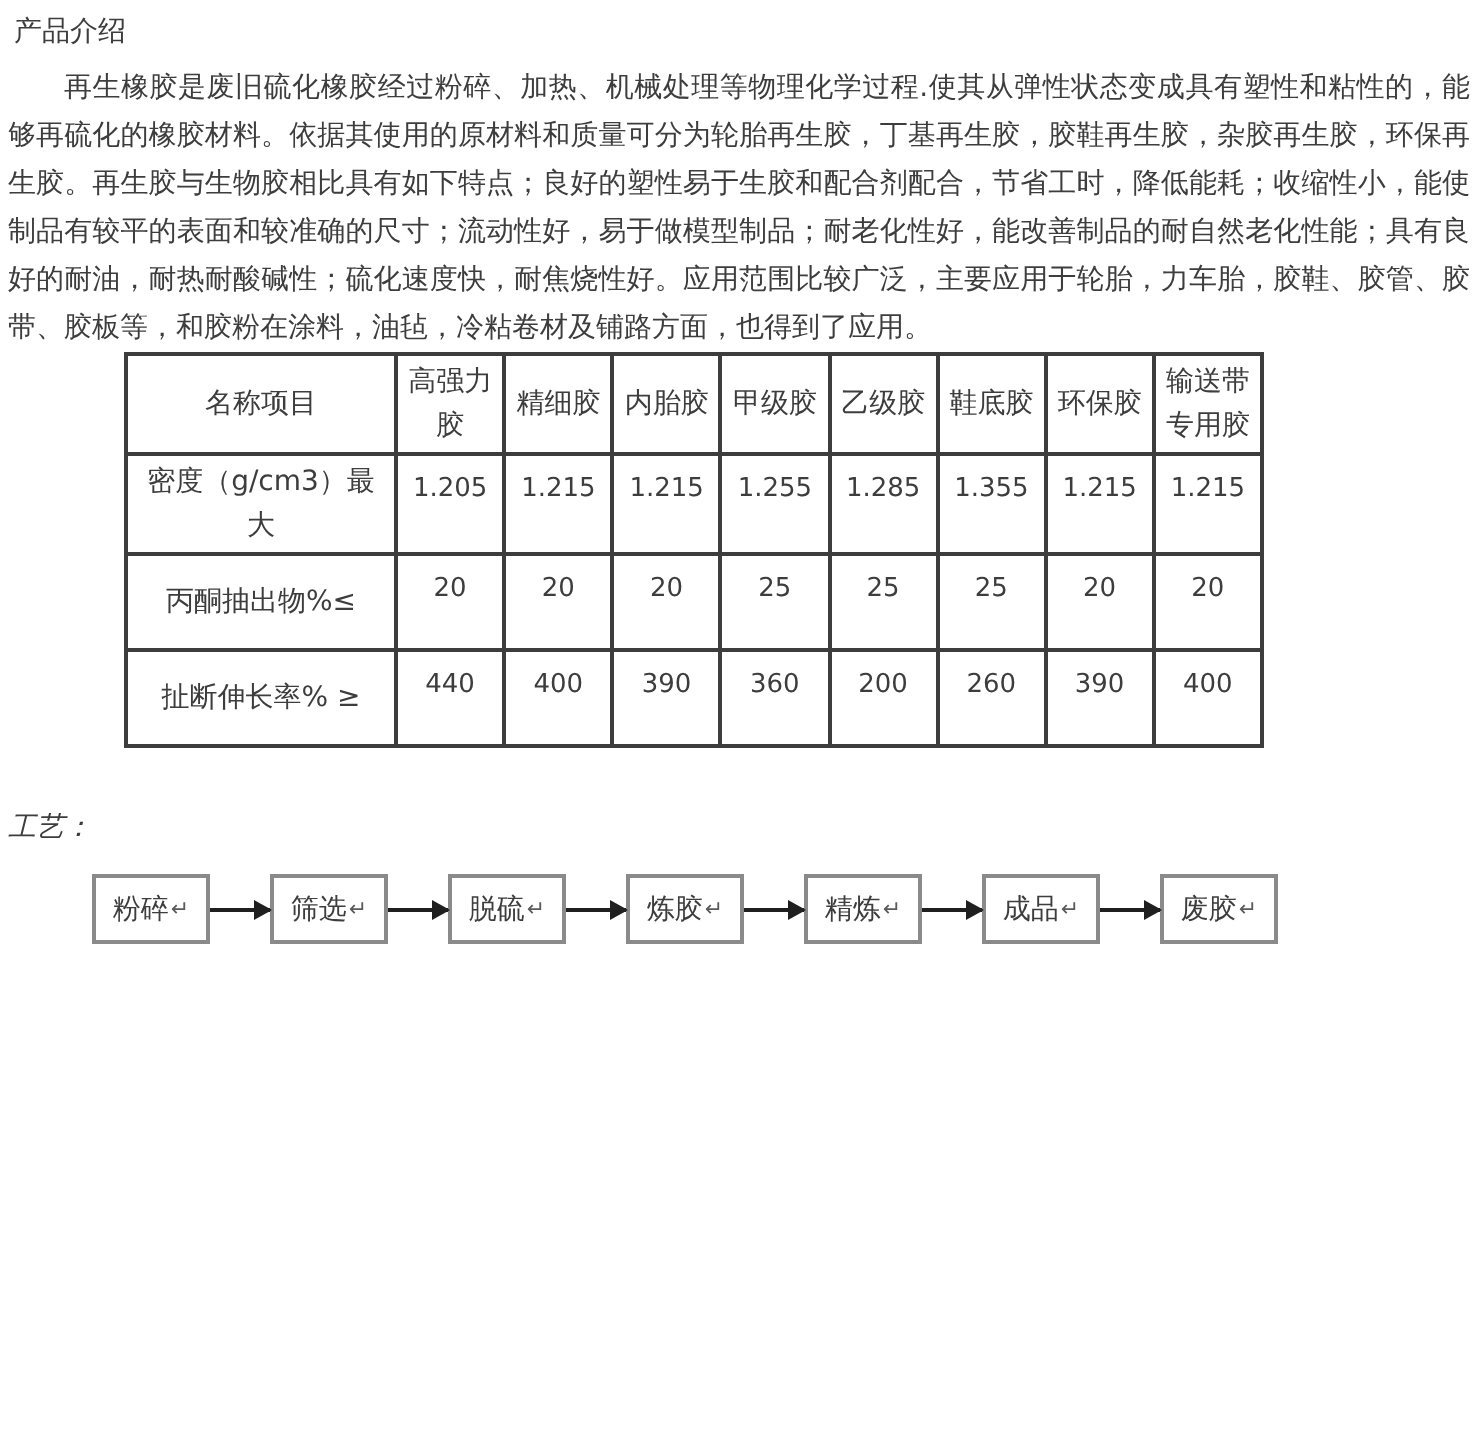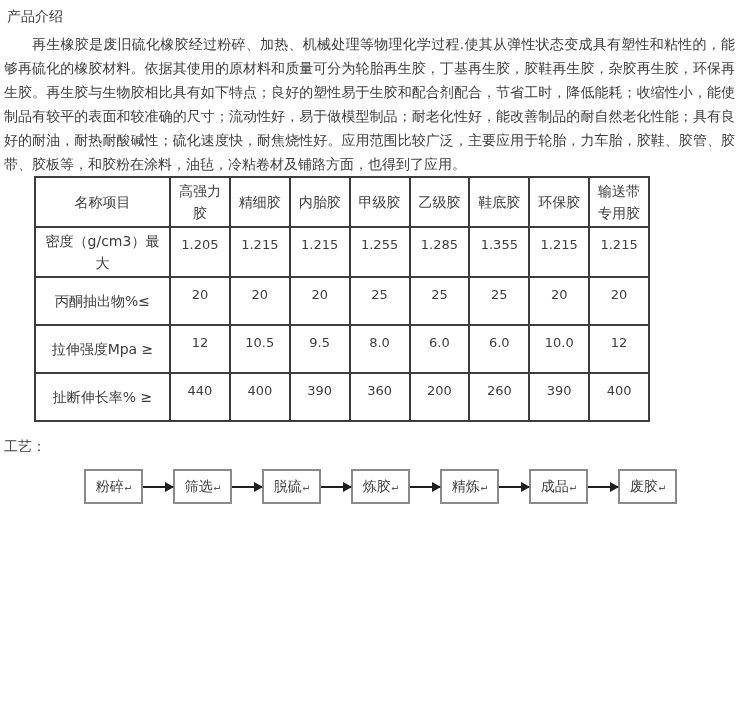--- a/index.html
+++ b/index.html
@@ -10,39 +10,39 @@
   }
   .doc { padding:4px 4px 0 4px; }
   .title { line-height:24px; margin-bottom:4px; padding-left:3px; }
   .intro {
     margin:0; line-height:24px;
     text-align:justify; text-indent:2em;
   }
   .caption { line-height:24px; }
   .qtable {
     border-collapse:collapse; table-layout:fixed;
-    width:616px; margin-left:30px;
+    width:570px; margin-left:58px;
     border:2px solid #3d3d3d;
   }
   .qtable th, .qtable td {
     border:2px solid #3d3d3d;
     font-weight:normal; text-align:center;
     font-size:13px; line-height:22px;
     padding:2px 3px; overflow:hidden;
   }
   .qtable thead tr { height:45px; }
   .qtable tbody tr { height:48px; }
   .qtable th:first-child, .qtable td.rowlabel { width:127px; }
   .qtable th, .qtable td.rowlabel { vertical-align:middle; font-size:14px; }
   .qtable td.val { vertical-align:top; padding-top:6px; }
   .qtable td.rowlabel { white-space:pre-line; }
-  .process-label { margin-top:12px; }
+  .process-label { margin-top:28px;font-style:italic; }
   .flow {
     display:flex; align-items:center;
-    margin-left:80px; margin-top:11px;font-family:Liberation Mono, monospace;
+    margin-left:42px; margin-top:11px;
   }
   .step {
     box-sizing:border-box; width:59px; height:35px;
     border:2px solid #8a8a8a; background:#ffffff;
     display:flex; align-items:center; justify-content:center;
     flex:none;
   }
   .step .lbl { font-size:14px; }
   .step .ret { font-size:11px; color:#5a5a5a; margin-left:1px; }
   .arrow {
@@ -98,31 +98,20 @@
           <td class="val">20</td>
           <td class="val">20</td>
           <td class="val">20</td>
           <td class="val">25</td>
           <td class="val">25</td>
           <td class="val">25</td>
           <td class="val">20</td>
           <td class="val">20</td>
         </tr>
         <tr>
-          <td class="rowlabel">拉伸强度Mpa ≥</td>
-          <td class="val">12</td>
-          <td class="val">10.5</td>
-          <td class="val">9.5</td>
-          <td class="val">8.0</td>
-          <td class="val">6.0</td>
-          <td class="val">6.0</td>
-          <td class="val">10.0</td>
-          <td class="val">12</td>
-        </tr>
-        <tr>
           <td class="rowlabel">扯断伸长率% ≥</td>
           <td class="val">440</td>
           <td class="val">400</td>
           <td class="val">390</td>
           <td class="val">360</td>
           <td class="val">200</td>
           <td class="val">260</td>
           <td class="val">390</td>
           <td class="val">400</td>
         </tr>

